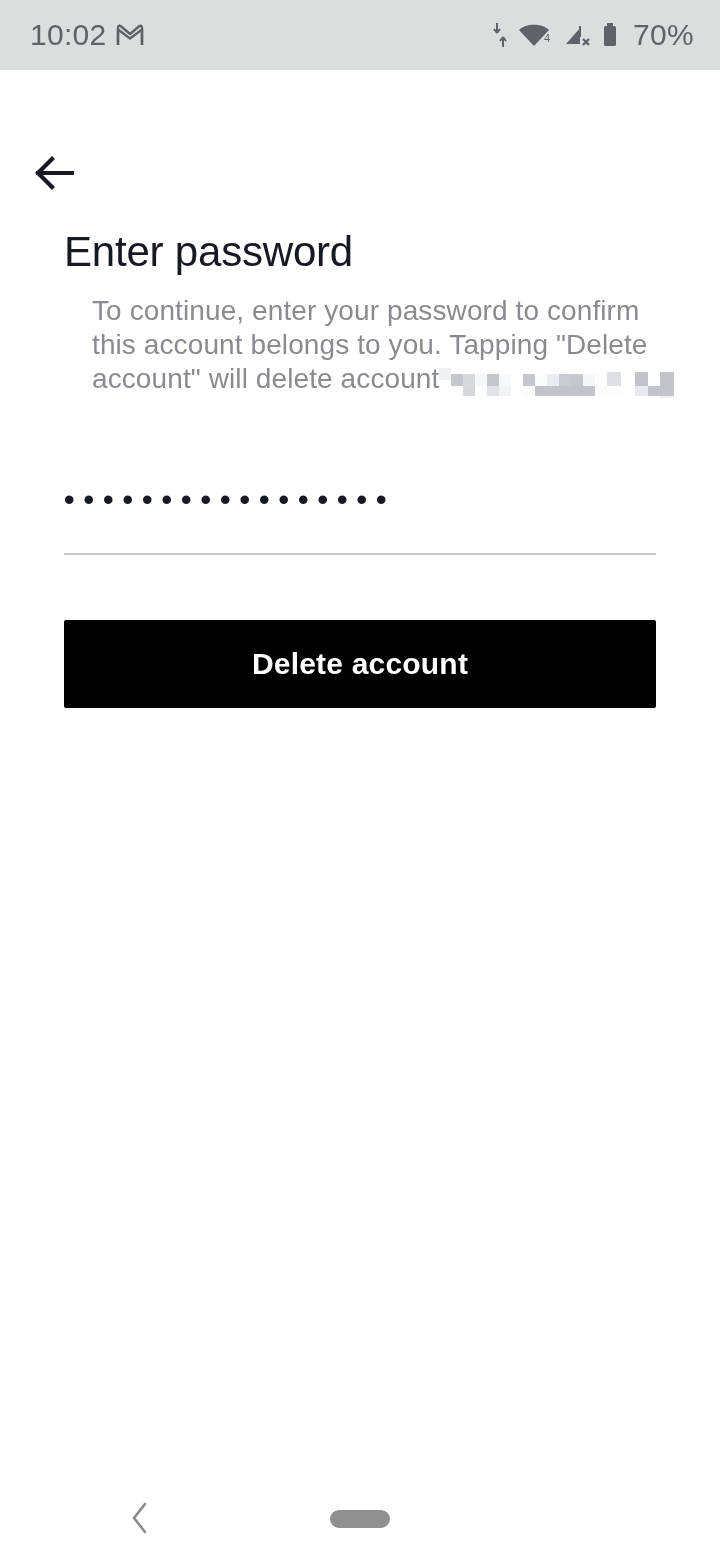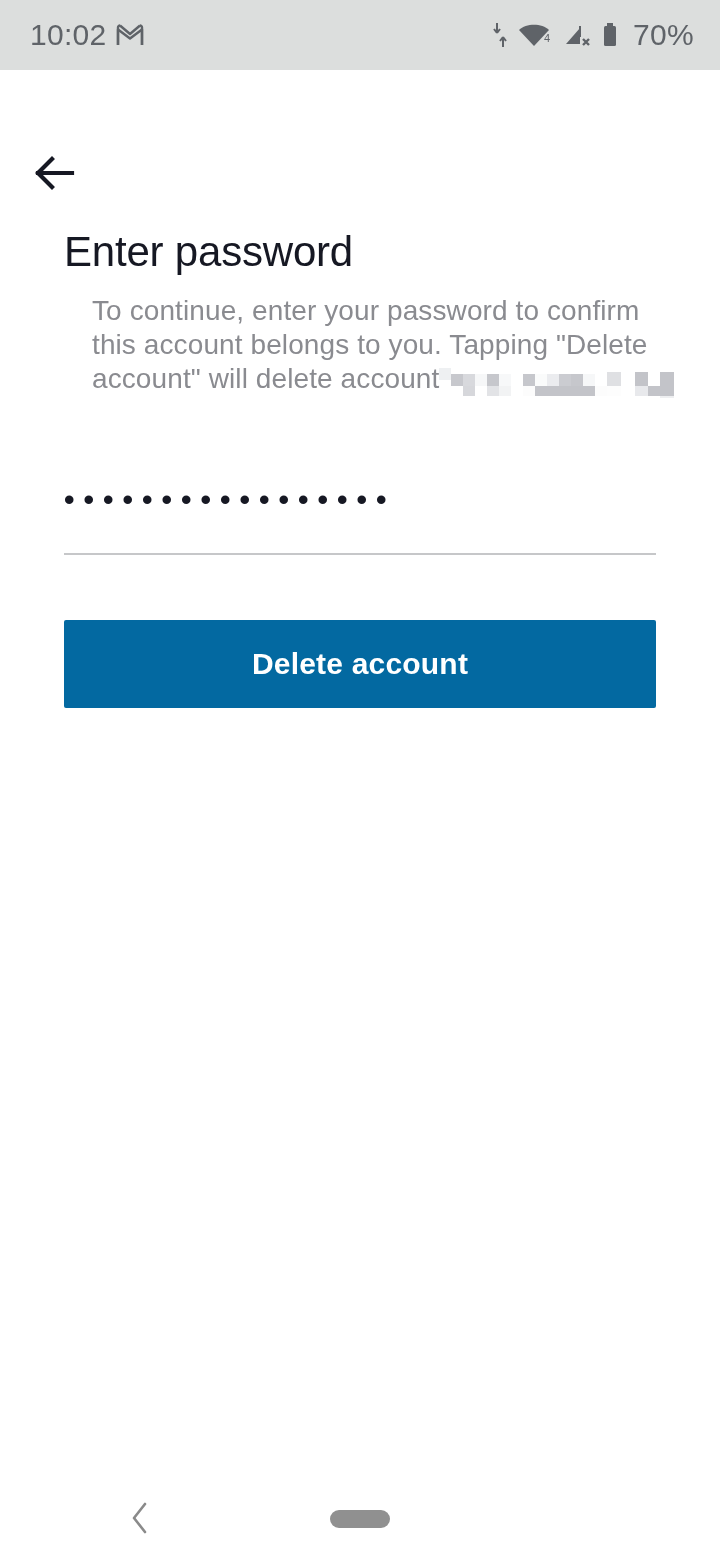--- a/index.html
+++ b/index.html
@@ -54,21 +54,21 @@
     white-space:nowrap; cursor:text;
   }
   .pwd-underline{
     position:absolute; left:0; top:83px; width:592px; height:2px;
     background:#c6c7c9;
   }
 
   
   .delete-btn{
     position:absolute; left:64px; top:620px; width:592px; height:88px;
-    background:#0369a1; border:none; border-radius:2px;
+    background:#000000; border:none; border-radius:2px;
     color:#ffffff; font-size:30px; font-weight:bold;
     font-family:"Liberation Sans", sans-serif;
     cursor:pointer; letter-spacing:.2px;
   }
 
   
   .navbar{ position:absolute; left:0; bottom:0; width:720px; height:80px; background:#fff; }
   .nav-back{
     position:absolute; left:118px; top:18px; width:44px; height:44px;
     display:flex; align-items:center; justify-content:center; cursor:pointer;

